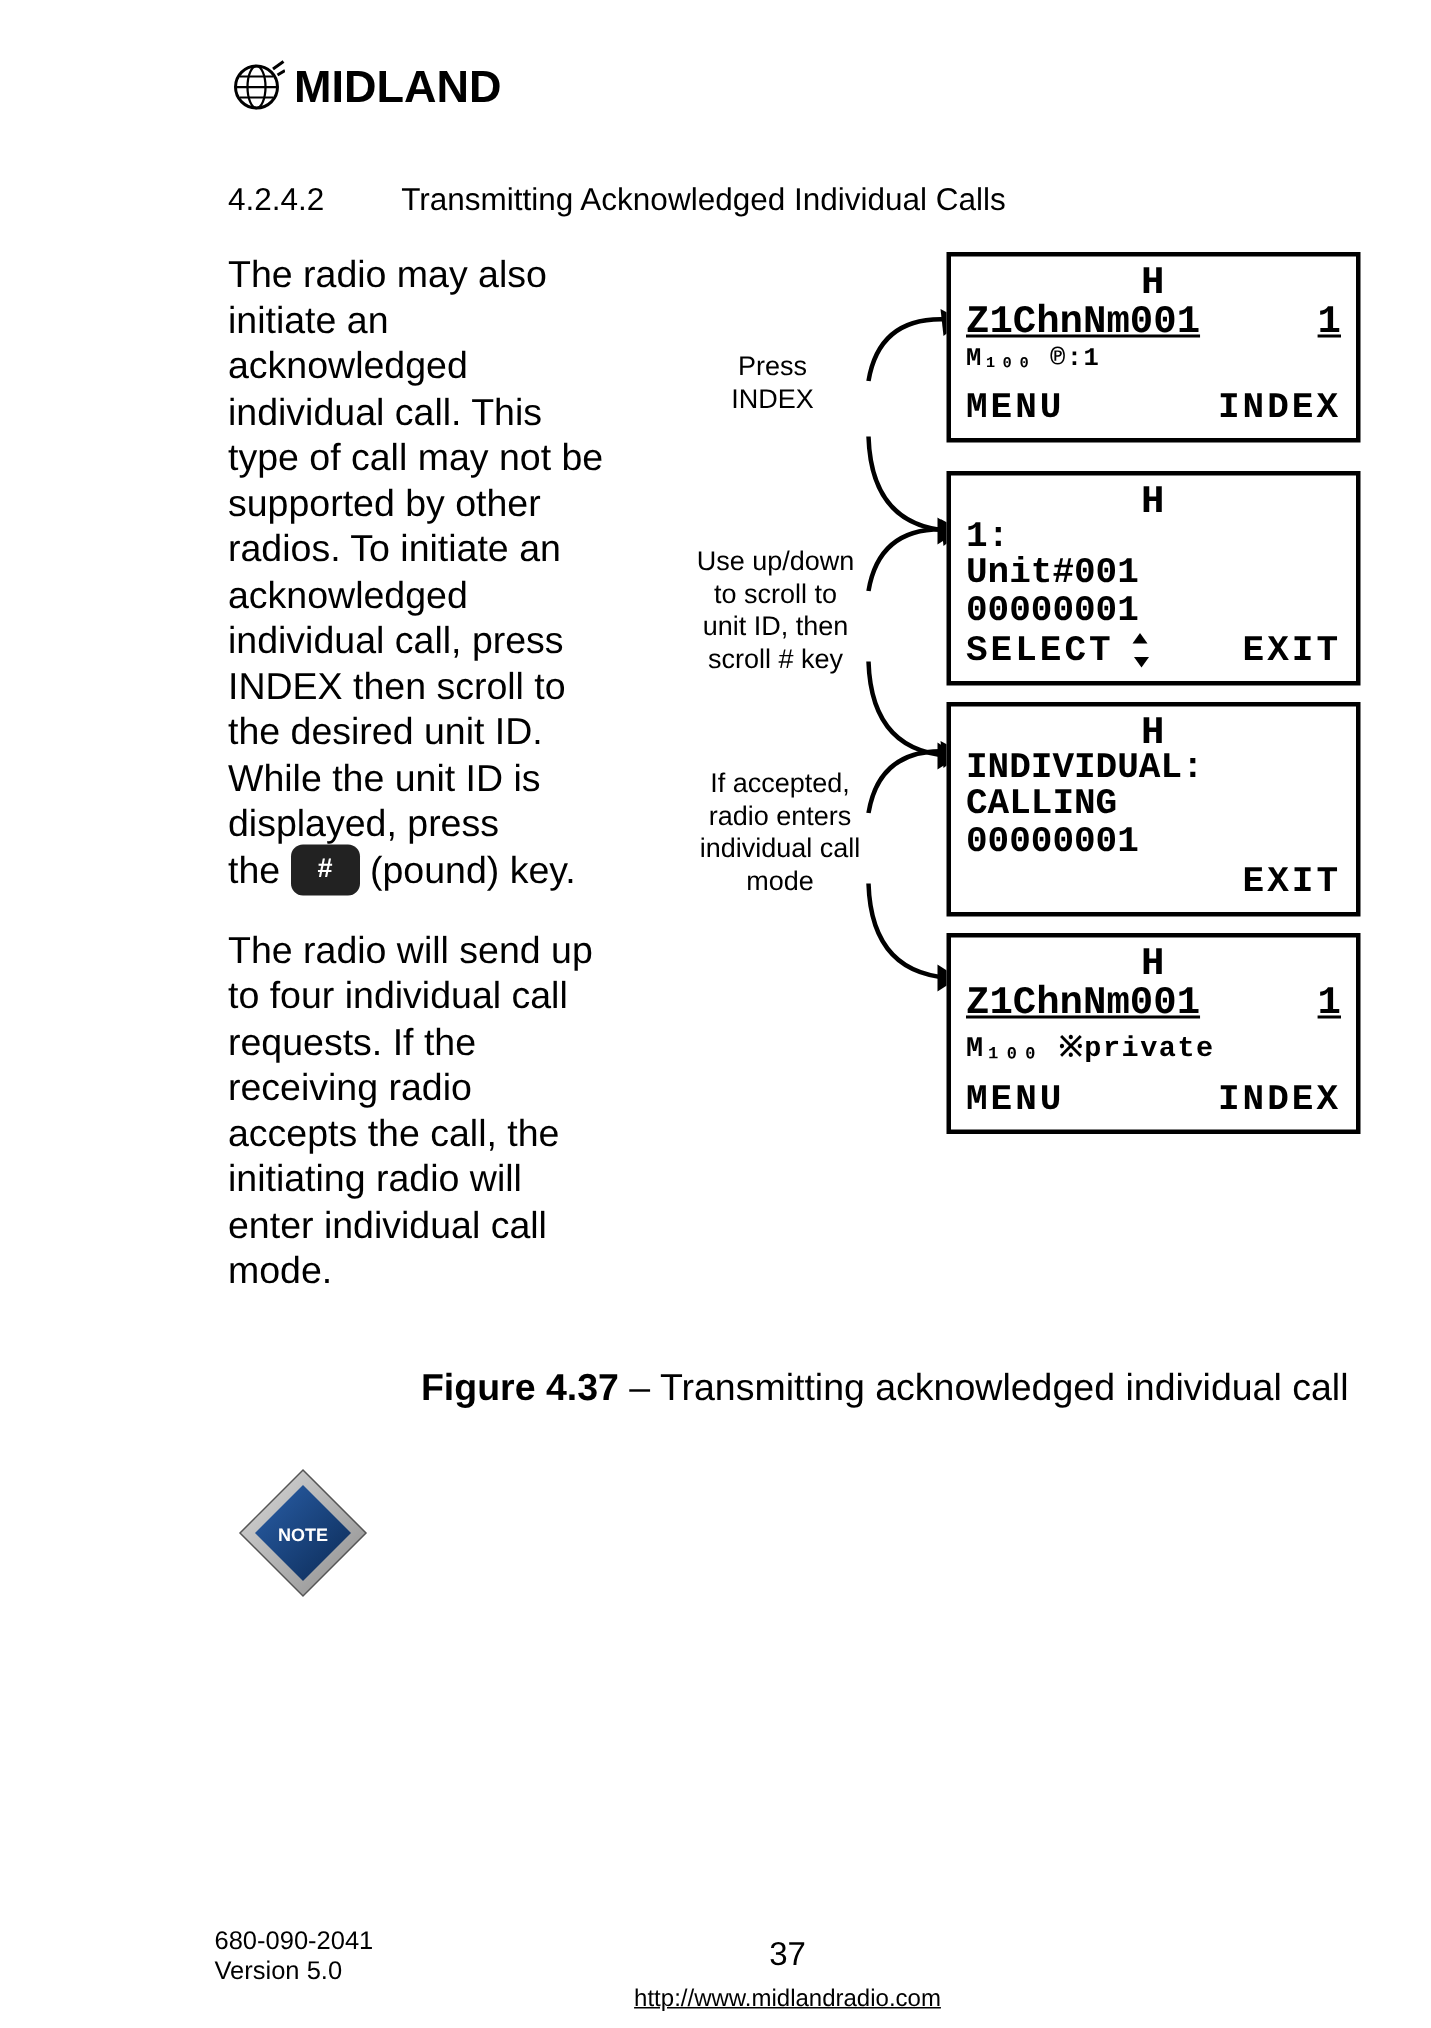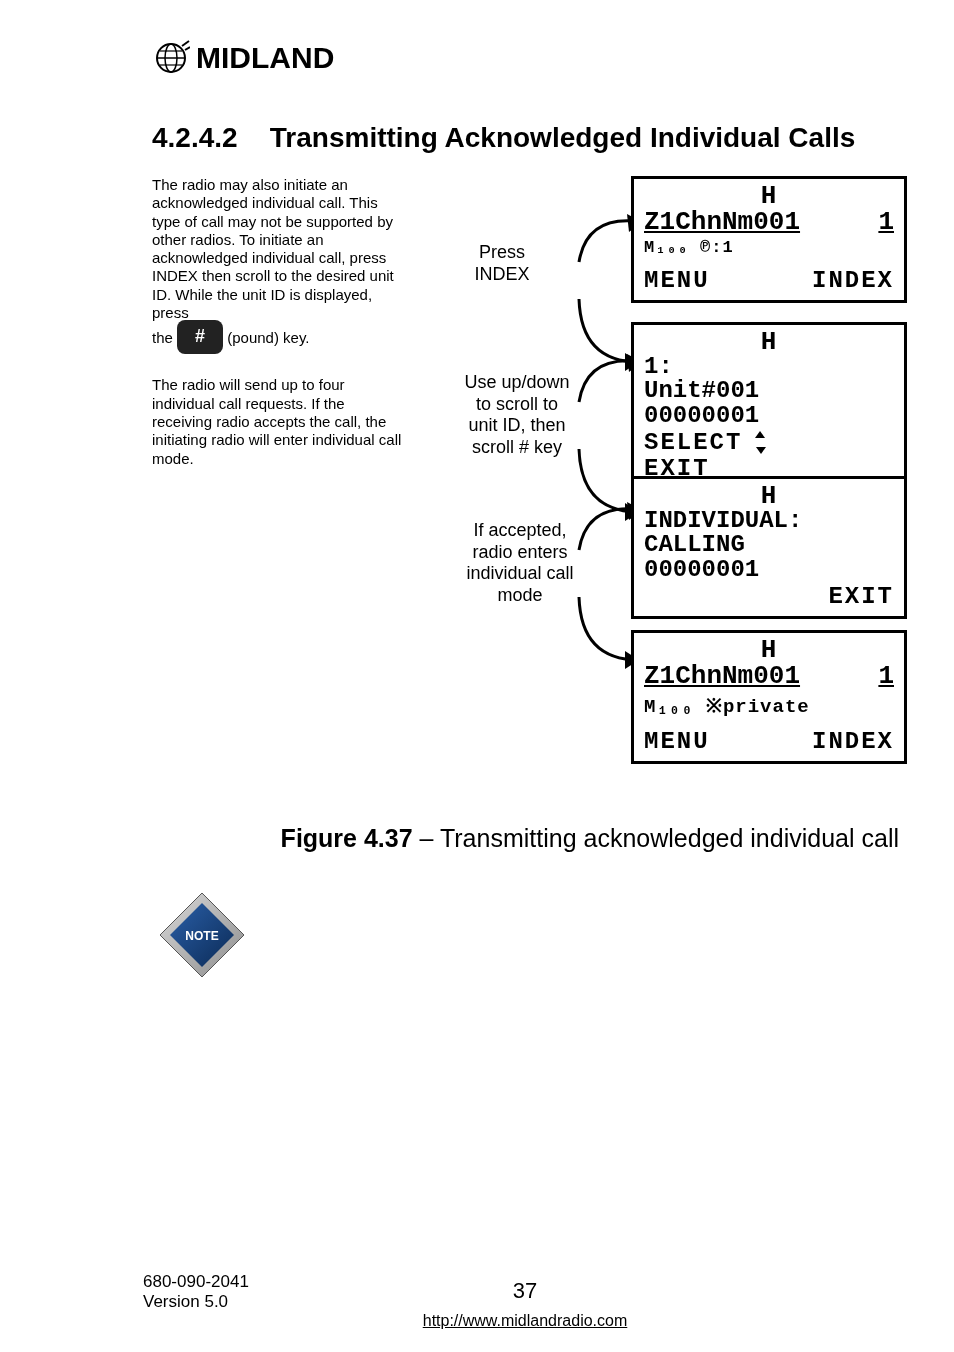--- a/index.html
+++ b/index.html
@@ -22,33 +22,33 @@
     margin-left: 43px;
   }
   .logo {
     display: flex;
     align-items: center;
     gap: 6px;
     margin-bottom: 46px;
   }
   .logo svg { display: block; }
   .section-heading {
-    font-weight: bold;
-    font-size: 28px;
+    font-weight: normal;
+    font-size: 21px;
     margin-bottom: 22px;
   }
   .section-heading .num { display: inline-block; width: 110px; }
   .two-col {
     display: flex;
     align-items: flex-start;
     gap: 10px;
   }
   .left-col {
     width: 255px;
-    font-size: 15px;
+    font-size: 25px;
     line-height: 1.22;
   }
   .left-col p { margin: 0 0 20px 0; }
   .pound-key {
     display: inline-block;
     vertical-align: middle;
     width: 46px;
     height: 34px;
     background: #222;
     border-radius: 8px;
@@ -149,21 +149,21 @@
     text-align: right;
     padding-right: 8px;
   }
   .figure-caption b { font-weight: bold; }
   .note-icon {
     margin-top: 34px;
     margin-left: 2px;
   }
   .footer {
     position: absolute;
-    bottom: 40px;
+    bottom: 28px;
     left: 100px;
     right: 90px;
     font-size: 17px;
   }
   .footer .pagenum {
     position: absolute;
     left: 50%;
     transform: translateX(-50%);
     top: 6px;
     font-size: 22px;
@@ -208,21 +208,21 @@
         <span>The radio may also initiate an acknowledged individual call. This type of call may not be supported by other radios. To initiate an acknowledged individual call, press INDEX then scroll to the desired unit ID. While the unit ID is displayed, press</span><br>
         <span>the </span>
         <span class="pound-key"></span>
         <span> (pound) key.</span>
       </p>
       <p>The radio will send up to four individual call requests. If the receiving radio accepts the call, the initiating radio will enter individual call mode.</p>
     </div>
 
     <div class="right-col">
 
-      <div class="step-label" style="left:30px; top:66px; width:110px;">
+      <div class="step-label" style="left:43px; top:66px; width:110px;">
         <span>Press</span><br><span>INDEX</span>
       </div>
 
       <div class="arrow-slot" style="left:150px; top:38px;">
         <svg width="80" height="160" viewBox="0 0 80 160">
           <path d="M75 8 Q20 0 12 48" fill="none" stroke="#000" stroke-width="3"></path>
           <polygon points="75,8 60,0 62,18" fill="#000"></polygon>
           <path d="M12 85 Q14 148 72 148" fill="none" stroke="#000" stroke-width="3"></path>
           <polygon points="72,148 58,139 58,157" fill="#000"></polygon>
         </svg>
@@ -276,21 +276,21 @@
       </div>
 
       <div class="lcd" style="top:146px;">
         <div class="lcd-inner">
           <div class="lcd-center">H</div>
           <div style="font-size:24px;line-height:1.02;">
             <div>1:</div>
             <div>Unit#001</div>
             <div>00000001</div>
           </div>
-          <div class="lcd-line" style="margin-top:2px;flex-direction:column;">
+          <div class="lcd-line" style="margin-top:2px;">
             <span style="letter-spacing:2px;">
               <span>SELECT</span><span class="updn"></span>
             </span>
             <span style="letter-spacing:2px;">EXIT</span>
           </div>
         </div>
       </div>
 
       <div class="lcd" style="top:300px;">
         <div class="lcd-inner">

